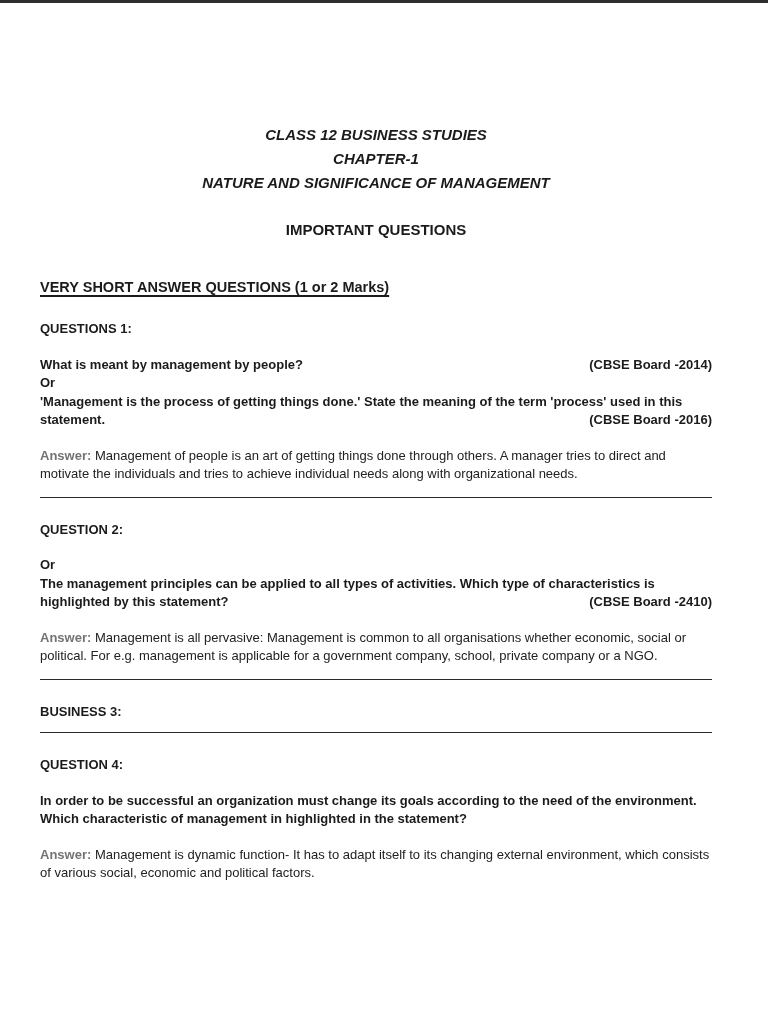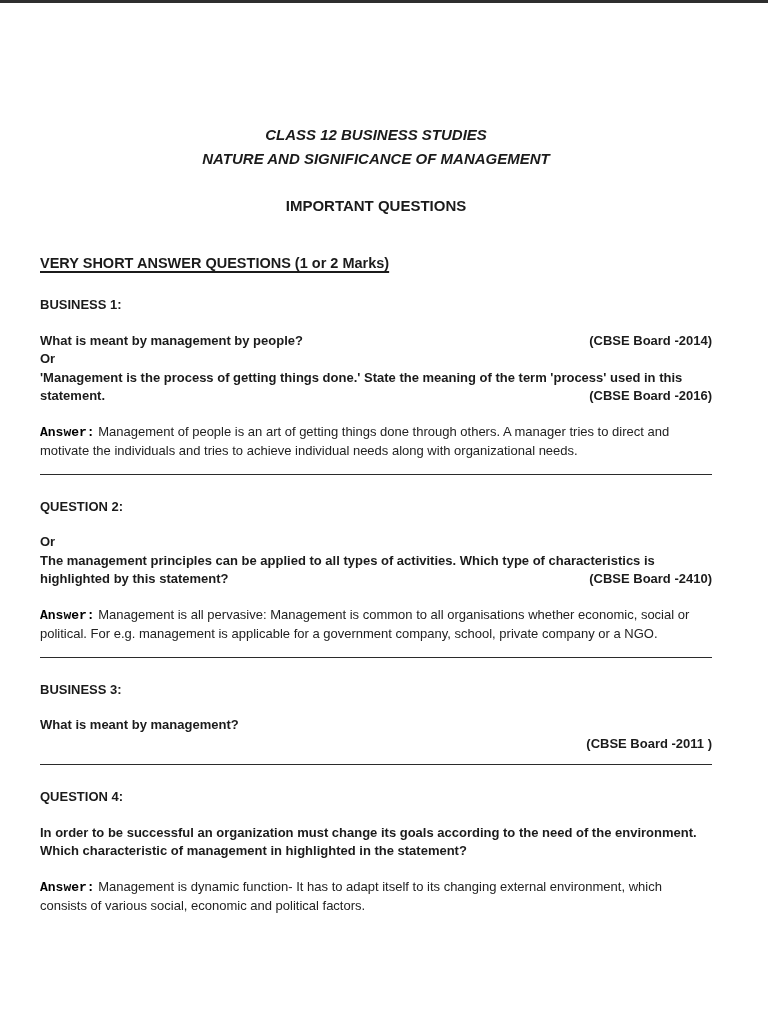--- a/index.html
+++ b/index.html
@@ -80,44 +80,45 @@
     font-size: 13px;
     line-height: 18.5px;
   }
   .answer {
     margin-top: 17px;
     font-weight: normal;
     font-size: 13px;
     line-height: 18.5px;
     color: #222222;
   }
-  .answer .alabel { font-weight: bold; color: #000000; font-family: Liberation Mono, monospace; }
+  .answer .alabel { font-weight: bold; color: #737373; }
   hr.rule {
     border: none;
     border-top: 1.7px solid #2b2b2b;
     margin: 11px 0 0 0;
   }
 </style>
 </head>
 <body>
 
 <div class="viewer-edge"></div>
 
 <div class="content">
 
   <header class="doc-header">
     <div>CLASS 12 BUSINESS STUDIES</div>
+    <div>CHAPTER-1</div>
     <div>NATURE AND SIGNIFICANCE OF MANAGEMENT</div>
   </header>
   <div class="doc-subtitle">IMPORTANT QUESTIONS</div>
 
   <div class="section-heading">VERY SHORT ANSWER QUESTIONS (1 or 2 Marks)</div>
 
   <section>
-    <div class="q-label">BUSINESS 1:</div>
+    <div class="q-label">QUESTIONS 1:</div>
     <div class="q-body">
       <div class="line split">
         <span>What is meant by management by people?</span>
         <span class="board">(CBSE Board -2014)</span>
       </div>
       <div class="line">Or</div>
       <div class="line">
         <span>'Management is the process of getting things done.' State the meaning of the term 'process' used in this statement.</span>
         <span class="board abs">(CBSE Board -2016)</span>
       </div>
@@ -134,26 +135,20 @@
         <span>The management principles can be applied to all types of activities. Which type of characteristics is highlighted by this statement?</span>
         <span class="board abs">(CBSE Board -2410)</span>
       </div>
     </div>
     <p class="answer"><span class="alabel">Answer:</span> <span>Management is all pervasive: Management is common to all organisations whether economic, social or political. For e.g. management is applicable for a government company, school, private company or a NGO.</span></p>
     <hr class="rule">
   </section>
 
   <section>
     <div class="q-label">BUSINESS 3:</div>
-    <div class="q-body">
-      <div class="line">
-        <span>What is meant by management?</span>
-      </div>
-      <div class="board-line">(CBSE Board -2011 )</div>
-    </div>
     <hr class="rule">
   </section>
 
   <section>
     <div class="q-label">QUESTION 4:</div>
     <div class="q-body">
       <div class="line">
         <span>In order to be successful an organization must change its goals according to the need of the environment. Which characteristic of management in highlighted in the statement?</span>
       </div>
     </div>

